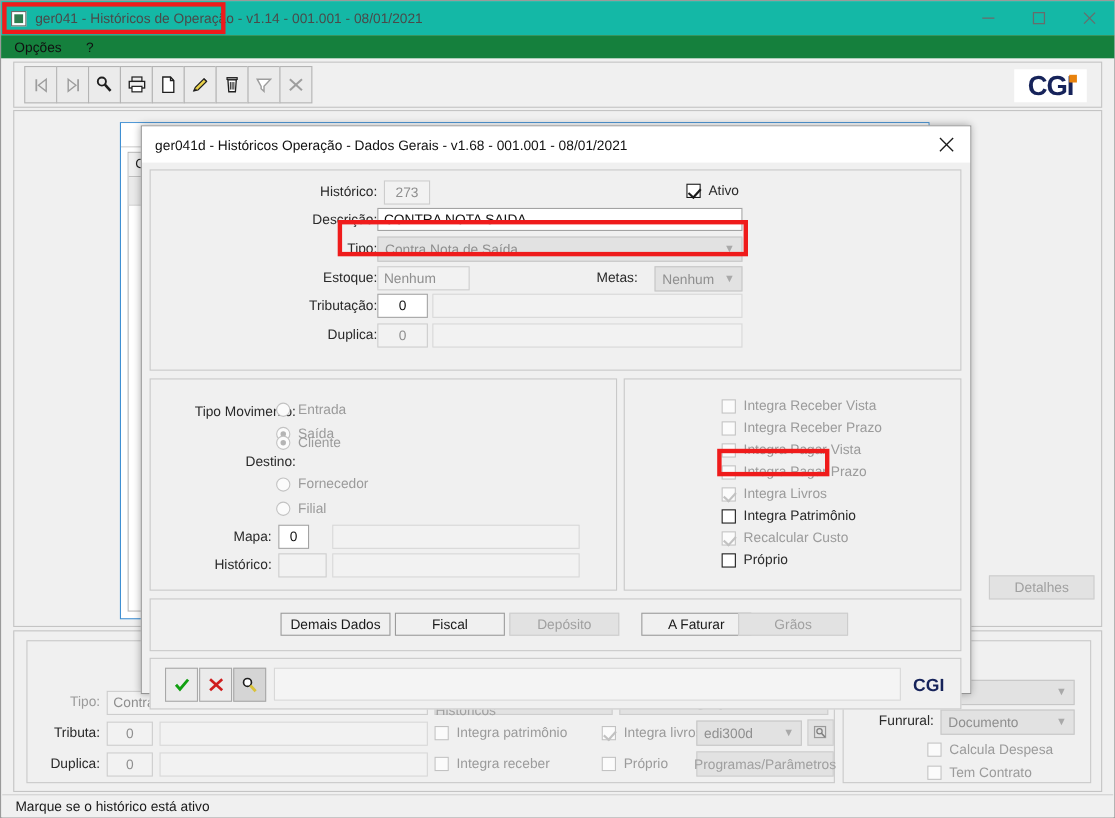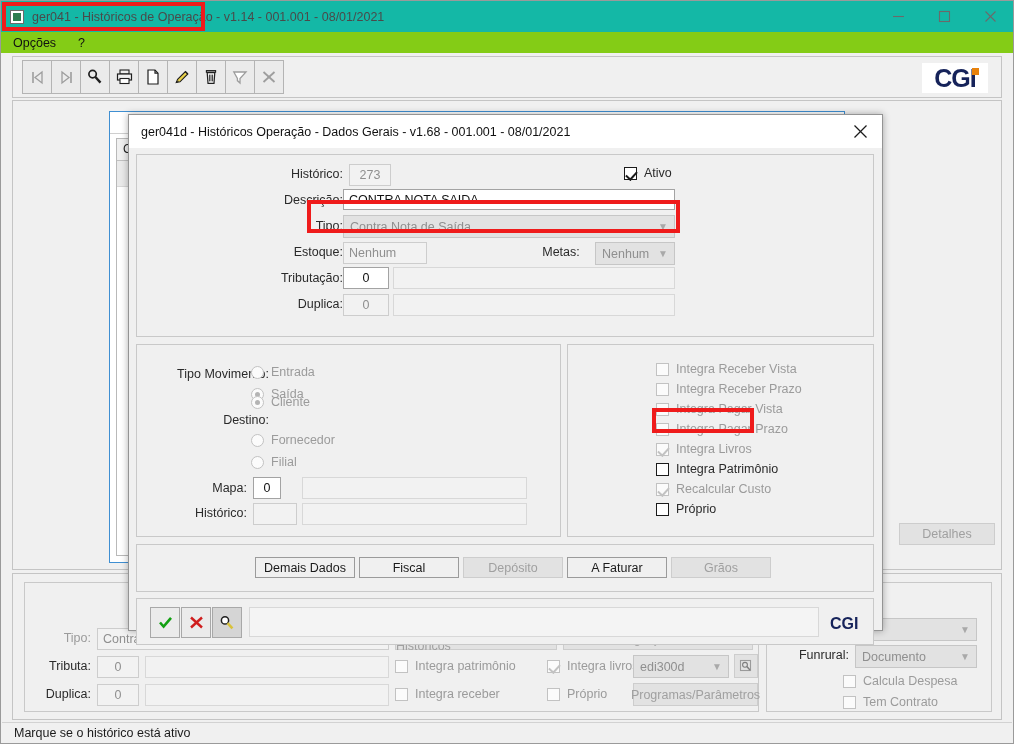--- a/index.html
+++ b/index.html
@@ -33,21 +33,21 @@
   .title-text { font-size:12.5px; color:#4a4a4a; white-space:nowrap; }
   .wctrls { position:absolute; right:0; top:0; height:31px; display:flex; }
   .wbtn {
     width:46px; height:31px; display:flex; align-items:center; justify-content:center;
     color:#6a6a6a;
   }
   .wbtn svg { display:block; }
 
   .menubar {
     position:absolute; left:0; top:31px; width:1012px; height:21px;
-    background:#84cc16; display:flex; align-items:center; padding-left:9px; gap:16px;
+    background:#15803d; display:flex; align-items:center; padding-left:9px; gap:16px;
   }
   .menu-item { font-size:12.5px; color:#111; padding:2px 3px; }
 
   .toolbar-outer {
     position:absolute; left:11px; top:55px; width:990px; height:42px;
     background:#f0f0f0; border:1px solid #c4c4c4;
   }
   .toolbar-inner { position:absolute; left:9px; top:3px; display:flex; }
   .tbtn {
     width:30px; height:34px; background:#ebebeb; border:1px solid #b4b4b4;
@@ -496,21 +496,21 @@
         <div class="cbrow" style="position:absolute; left:88px; top:157px;">
           <span class="cbox"></span>
           <span class="lbl">Próprio</span>
         </div>
       </div>
 
       <div class="grp grp-tabs">
         <div class="btn-en" style="position:absolute; left:118px; top:12px; width:100px; height:21px;">Demais Dados</div>
         <div class="btn-en" style="position:absolute; left:222px; top:12px; width:100px; height:21px;">Fiscal</div>
         <div class="btn-dis" style="position:absolute; left:326px; top:12px; width:100px; height:21px;">Depósito</div>
-        <div class="btn-en" style="position:absolute; left:430px; top:12px; width:100px; height:21px;">A Faturar</div>
+        <div class="btn-en" style="position:absolute; left:446px; top:12px; width:100px; height:21px;">A Faturar</div>
         <div class="btn-dis" style="position:absolute; left:534px; top:12px; width:100px; height:21px;">Grãos</div>
       </div>
 
       <div class="grp grp-act">
         <div class="actbtn" style="position:absolute; left:13px; top:8px;">
           <svg width="17" height="17" viewBox="0 0 17 17">
               <path d="M3 8.5 L6.6 12.6 L14 3.8" fill="none" stroke="#12a012" stroke-width="2.6"></path>
             </svg>
         </div>
         <div class="actbtn" style="position:absolute; left:44px; top:8px;">

